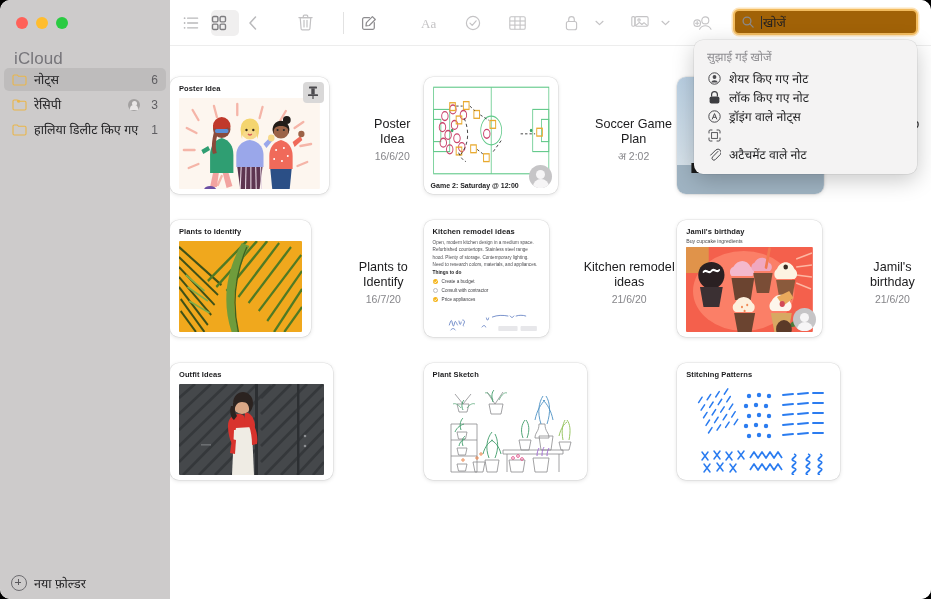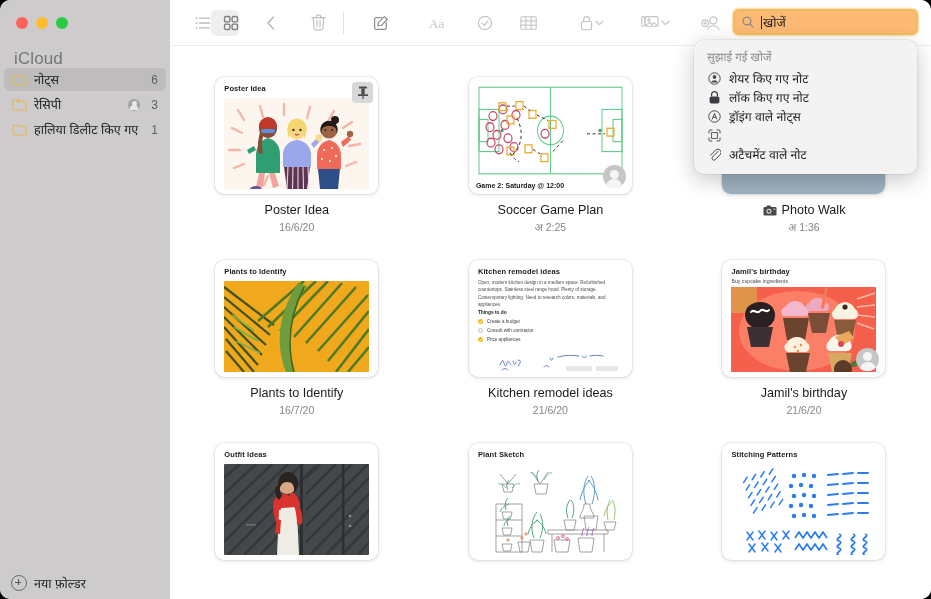--- a/index.html
+++ b/index.html
@@ -152,21 +152,21 @@
     width: 1px; height: 22px;
     background: #e2e2e2;
     margin: 0 4px;
     flex: 0 0 auto;
   }
   .tb-btn {
     width: 28px; height: 26px;
     border-radius: 5px;
     display: flex;
     align-items: center;
-    justify-content: flex-end;
+    justify-content: flex-start;
     flex: 0 0 auto;
     color: #be185d;
   }
   .tb-btn.active { background: #f0efef; }
   .tb-btn svg { display: block; }
   .tb-chev {
     width: 12px;
     display:flex; align-items:center; justify-content:center;
     color: #bdbdbf;
     flex: 0 0 auto;
@@ -175,21 +175,21 @@
 
   
   .searchwrap {
     position: absolute;
     right: 13px; top: 9px;
     width: 185px; height: 26px;
   }
   .search {
     width: 100%; height: 100%;
     box-sizing: border-box;
-    background: #fdba74;
+    background: #a16207;
     border: 2px solid #f2bb5e;
     border-radius: 6px;
     display: flex;
     align-items: center;
     padding: 0 7px;
     box-shadow: 0 0 0 1.5px rgba(250,195,105,0.45);
   }
   .search svg { flex: 0 0 auto; color: #8a8a8e; }
   .search-caret {
     width: 1px; height: 13px;
@@ -218,23 +218,24 @@
     position: absolute;
     left: 0; top: 0;
     width: 761px;
     padding: 31px 0 0 0;
     display: flex;
     flex-wrap: wrap;
   }
   .cell {
     width: 253.6px;
     display: flex;
-    flex-direction: column;
+    flex-direction: row;
     align-items: center;
     margin-bottom: 26px;
+    gap: 32px;
   }
   .card {
     position: relative;
     width: 163px;
     height: 117px;
     background: #fff;
     border-radius: 9px;
     box-shadow: 0 0 0 0.6px rgba(0,0,0,0.09), 0 1px 4px rgba(0,0,0,0.13);
     overflow: hidden;
   }
@@ -712,21 +713,21 @@
                 <path d="M76 60l10-10"></path>
                   <path d="M110 44h18"></path>
               </g>
             </svg>
           </div>
           <div class="card-caption">Game 2: Saturday @ 12:00</div>
           <div class="avatar-badge"></div>
         </div>
         <div class="meta">
           <div class="meta-title">Soccer Game Plan</div>
-          <div class="meta-date">अ 2:25</div>
+          <div class="meta-date">अ 2:02</div>
         </div>
       </div>
 
       <div class="cell">
         <div class="card">
           <div class="card-media full">
             <svg class="img-fill" viewBox="0 0 163 117" preserveAspectRatio="none">
               <defs>
                 <linearGradient id="skyg" x1="0" y1="0" x2="0" y2="1">
                   <stop offset="0" stop-color="#b9cfe2"></stop>

